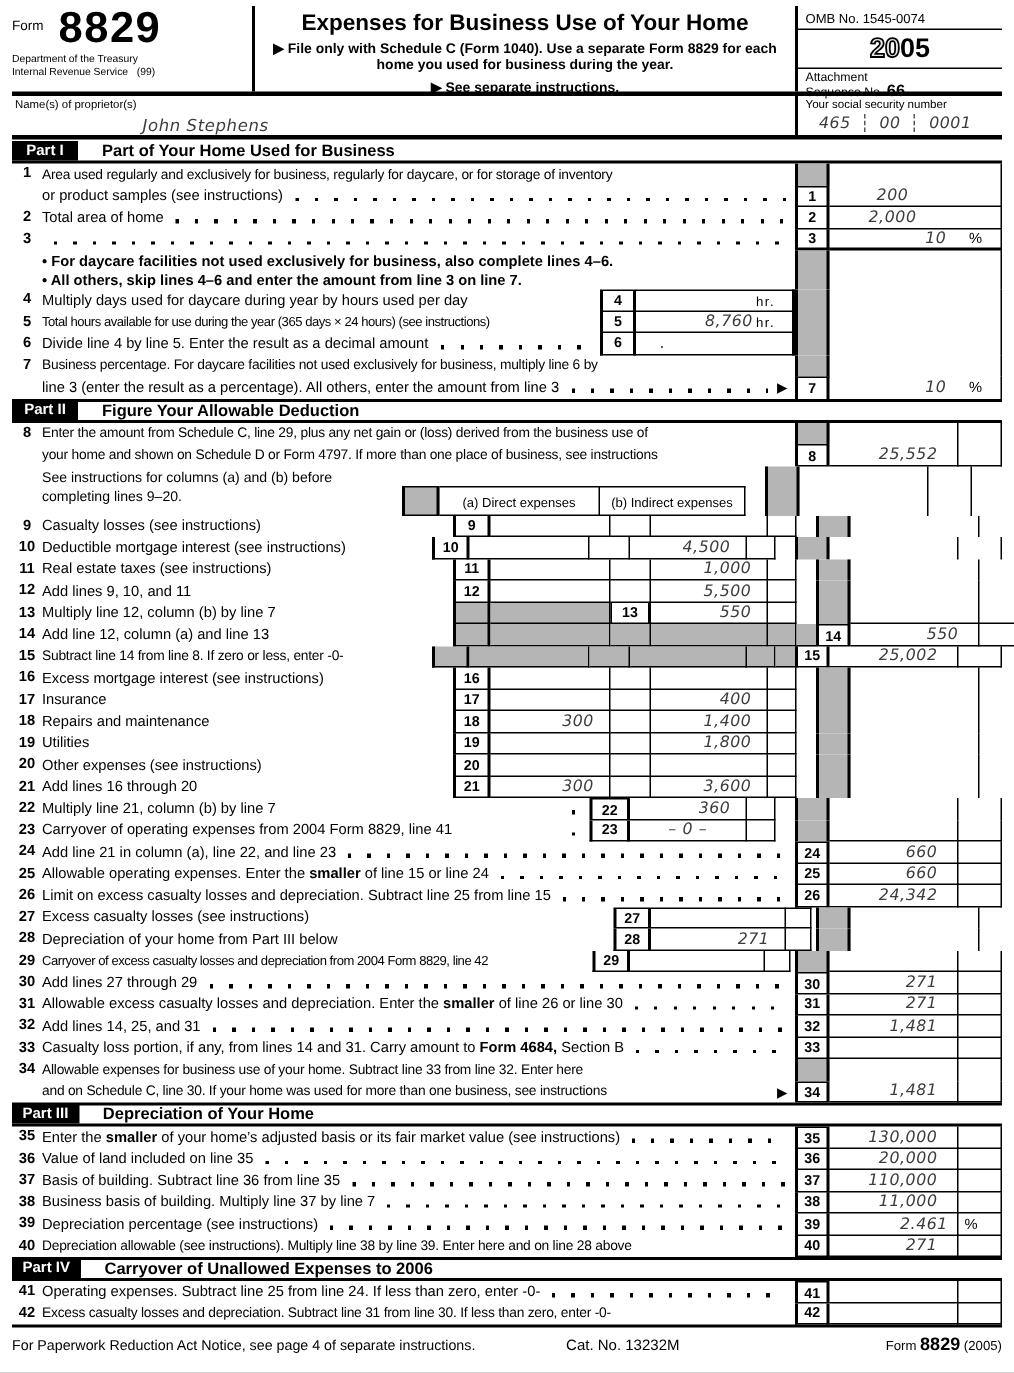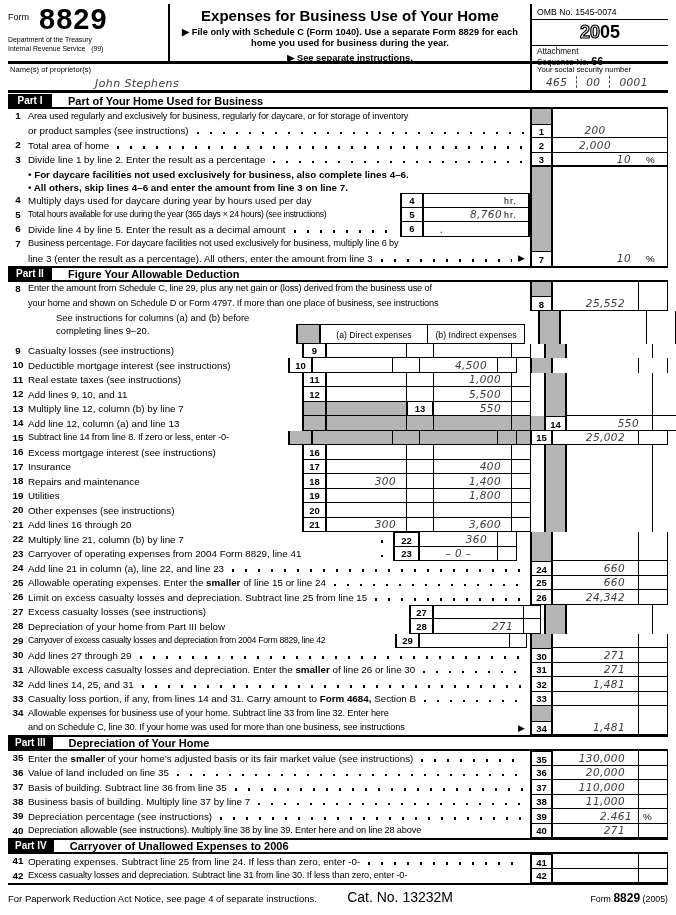--- a/index.html
+++ b/index.html
@@ -82,40 +82,40 @@
   .iav { width:80px; flex:none; border-right:1px solid #000; text-align:right; padding:0.5px 10px 0 0; }
   .iac { width:27px; flex:none; border-right:1px solid #000; }
   .nbx { width:27px; flex:none; border-left:2px solid #000; border-right:2px solid #000; font-weight:bold; text-align:center; font-size:9.5px; padding-top:0.5px; }
   .ibv { width:78px; flex:none; border-right:1px solid #000; text-align:right; padding:0.5px 10px 0 0; }
   .ibv.ctr { text-align:center; padding-right:0; }
   .ibc { width:19px; flex:none; border-right:1.5px solid #000; }
   .gap { width:13px; flex:none; }
   .hca { width:107px; flex:none; border-top:1px solid #000; border-bottom:1px solid #000; border-right:1px solid #000; text-align:center; font-size:8.7px; padding-top:4px; }
   .hcb { width:97px; flex:none; border-top:1px solid #000; border-bottom:1px solid #000; border-right:1.5px solid #000; text-align:center; font-size:8.7px; padding-top:4px; }
   .hnbh { width:25px; flex:none; border-left:2px solid #000; border-right:2px solid #000; border-top:1px solid #000; border-bottom:1px solid #000; }
-  .lbln { width:240px; flex:none; white-space:nowrap; padding-top:0.5px; font-size:9.4px;margin-left:28px; }
+  .lbln { width:240px; flex:none; white-space:nowrap; padding-top:0.5px; font-size:9.4px; }
   .sp242 { width:242px; flex:none; }
 
   
   .lbl27 { width:367px; flex:none; white-space:nowrap; padding-top:0.5px; }
   .hnb27 { width:25px; flex:none; border-left:2px solid #000; border-right:2px solid #000; font-weight:bold; text-align:center; font-size:9.5px; padding-top:0.5px; }
   .hv27 { width:90px; flex:none; border-right:1px solid #000; text-align:right; padding:0.5px 10px 0 0; }
   .hc27 { width:17px; flex:none; border-right:1.5px solid #000; }
   .gap3 { width:3px; flex:none; }
   .lbl22 { width:345px; flex:none; white-space:nowrap; padding-top:0.5px; }
 
   
   .hw { font-family:"DejaVu Sans", sans-serif; font-style:italic; color:#3c3c3c; font-size:10.5px; letter-spacing:0.4px; }
   .hwb { font-size:11px; }
 
   
   .spacer { flex:1 1 auto; }
   .footer { border-top:2px solid #000; display:flex; align-items:baseline; padding-top:4px; font-size:9.5px; flex:none; }
   .fnotice { font-weight:normal; }
-  .fcat { font-size:14px; margin-left:auto; }
+  .fcat { font-size:10px; margin-left:auto; }
   .fform { margin-left:65px; width:150px; text-align:right; font-size:8.8px; }
   .fform .n8829 { font-weight:bold; font-size:12px; }
 </style>
 </head>
 <body>
 
 <div class="page">
 
   <div class="hdr">
     <div class="h-left">
@@ -191,21 +191,20 @@
     <div class="lbl">Total area of home</div>
     <div class="dots"></div>
     <div class="nc bb">2</div>
     <div class="amtw bb re">
         <div class="awv hw">2,000</div>
       </div>
   </div>
 
   <div class="r">
     <div class="ln">3</div>
-    <div class="lbl">Divide line 1 by line 2. Enter the result as a percentage</div>
     <div class="dots"></div>
     <div class="nc bb2">3</div>
     <div class="amtw bb2 re">
         <div class="pv hw">10</div>
         <div class="ps">%</div>
       </div>
   </div>
 
   <div class="r rb">
     <div class="ln"></div>

